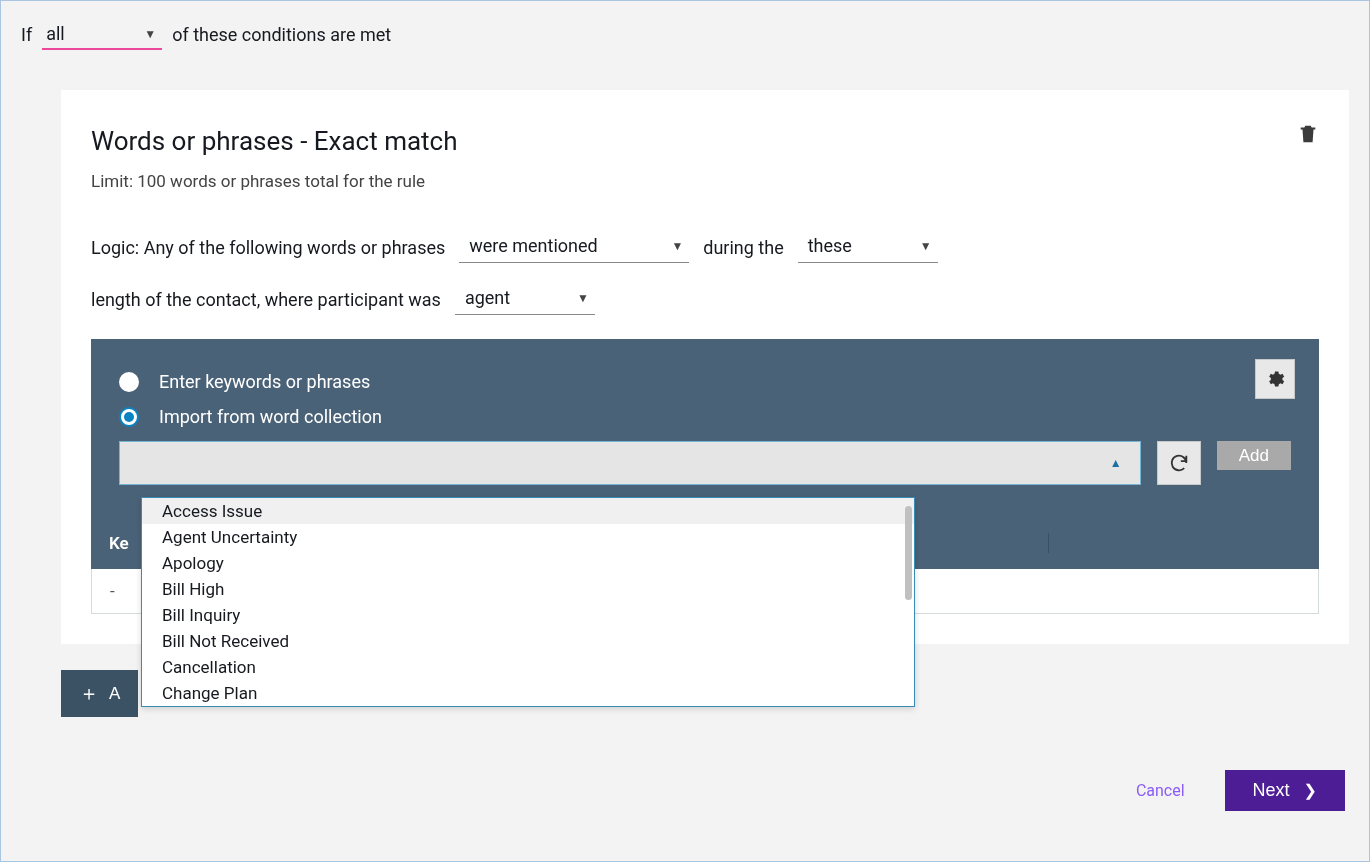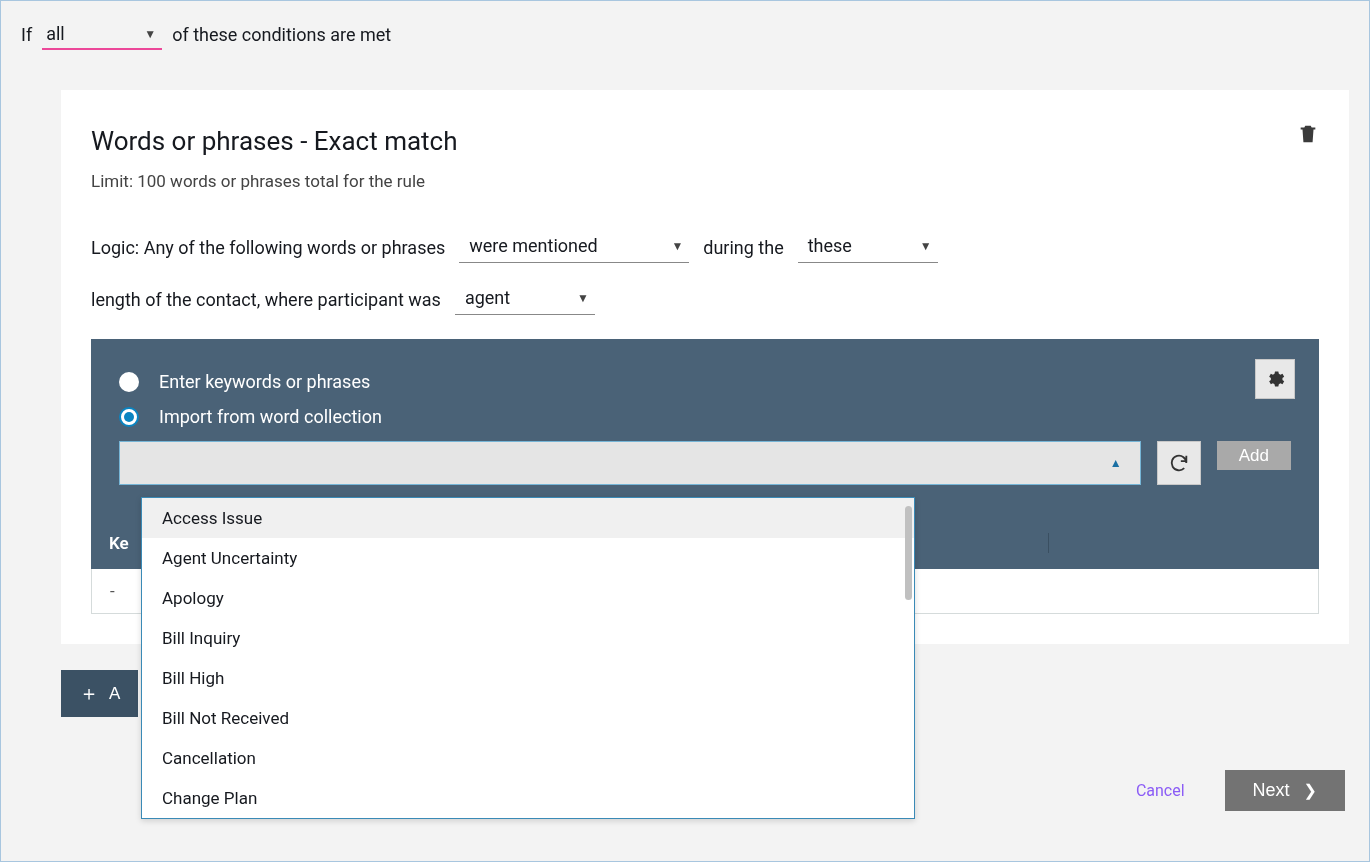--- a/index.html
+++ b/index.html
@@ -184,21 +184,21 @@
     border: 1px solid #3a8ab6;
     left: 140px;
     right: 454px;
     top: 496px;
     max-height: 350px;
     overflow: hidden;
     box-shadow: 0 2px 6px rgba(0,0,0,0.15);
     z-index: 20;
   }
   .dropdown-item {
-    padding: 10px 20px;
+    padding: 3px 20px;
     font-size: 17px;
     cursor: pointer;
   }
   .dropdown-item.hl { background: #f0f0f0; }
   .dropdown-scrollbar {
     position: absolute;
     right: 2px;
     top: 8px;
     width: 7px;
     height: 94px;
@@ -247,21 +247,21 @@
     align-items: center;
     gap: 40px;
   }
   .cancel-link {
     font-size: 16px;
     color: #8b5cf6;
     cursor: pointer;
     text-align: center;
   }
   .next-btn {
-    background: #737373;
+    background: #4c1d95;
     color: #fff;
     font-size: 18px;
     padding: 10px 28px;
     display: inline-flex;
     align-items: center;
     gap: 14px;
     cursor: pointer;
     border: none;
   }
   .next-btn .chev { font-size: 16px; }
@@ -354,22 +354,22 @@
   <button class="add-condition-btn">
     <span class="plus">＋</span>
     <span>A</span>
   </button>
 </div>
 
 <div class="dropdown">
   <div class="dropdown-item hl">Access Issue</div>
   <div class="dropdown-item">Agent Uncertainty</div>
   <div class="dropdown-item">Apology</div>
+  <div class="dropdown-item">Bill High</div>
   <div class="dropdown-item">Bill Inquiry</div>
-  <div class="dropdown-item">Bill High</div>
   <div class="dropdown-item">Bill Not Received</div>
   <div class="dropdown-item">Cancellation</div>
   <div class="dropdown-item">Change Plan</div>
   <div class="dropdown-scrollbar"></div>
 </div>
 
 <div class="footer-row">
   <span class="cancel-link">Cancel</span>
   <button class="next-btn">
     <span>Next</span>

